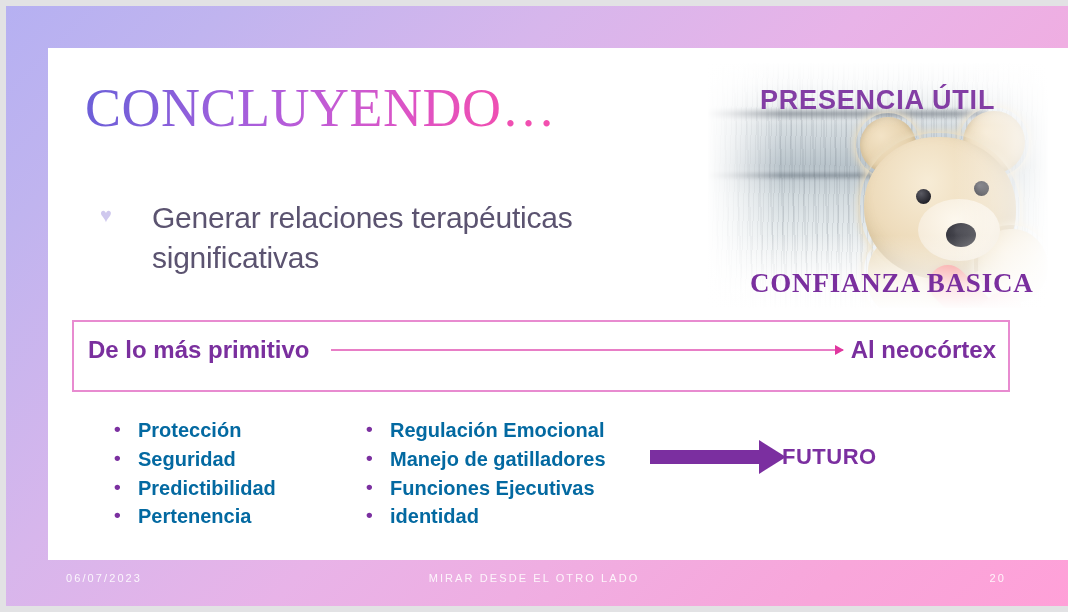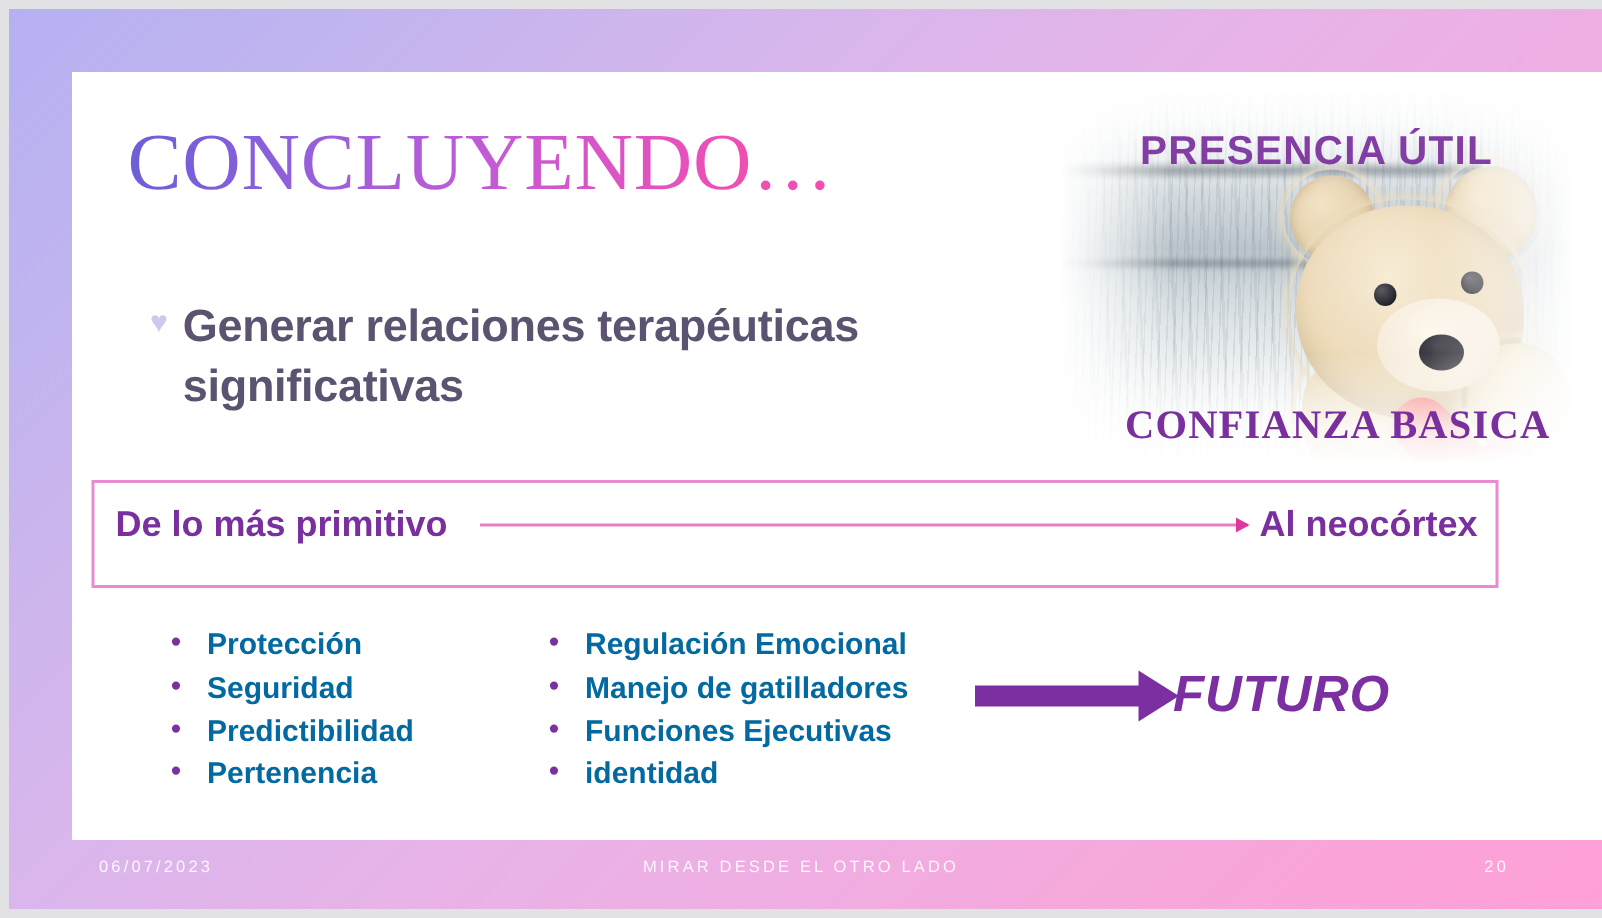--- a/index.html
+++ b/index.html
@@ -95,23 +95,24 @@
   #heart-bullet {
     color: #cfc8ee;
     font-size: 20px;
     line-height: 34px;
     margin-right: 10px;
     flex: 0 0 auto;
   }
   #headline-text {
     color: #5b5370;
     font-size: 30px;
-    font-weight: bold;
+    font-weight: normal;
     line-height: 1.33;
     letter-spacing: -0.2px;
+    margin-left: 30px;
   }
 
   
   #picture {
     position: absolute;
     left: 660px;
     top: 15px;
     width: 340px;
     height: 245px;
     overflow: hidden;
@@ -234,21 +235,21 @@
     letter-spacing: 0.8px;
     white-space: nowrap;
     z-index: 4;
   }
   #caption-top { left: 52px; top: 22px; opacity: 0.92; }
   #caption-bottom { left: 42px; top: 205px; font-family: Liberation Serif, serif; }
 
   
   #band {
     position: absolute;
-    left: 13px;
+    left: 24px;
     top: 272px;
     width: 938px;
     height: 72px;
     border: 2px solid #e88bd0;
     box-sizing: border-box;
     display: flex;
     align-items: center;
   }
   .band-label {
     font-size: 24px;
@@ -332,26 +333,25 @@
     content: "";
     position: absolute;
     right: -26px;
     top: -10px;
     width: 0; height: 0;
     border-left: 27px solid #7b2fa0;
     border-top: 17px solid transparent;
     border-bottom: 17px solid transparent;
   }
   #future-label {
-    font-size: 34px;
+    font-size: 22px;
     font-weight: bold;
     color: #7b2fa0;
     letter-spacing: 0.5px;
     white-space: nowrap;
-    font-style: italic;
   }
 
   
   #footer {
     position: absolute;
     left: 0;
     right: 0;
     bottom: 6px;
     height: 56px;
     display: flex;

